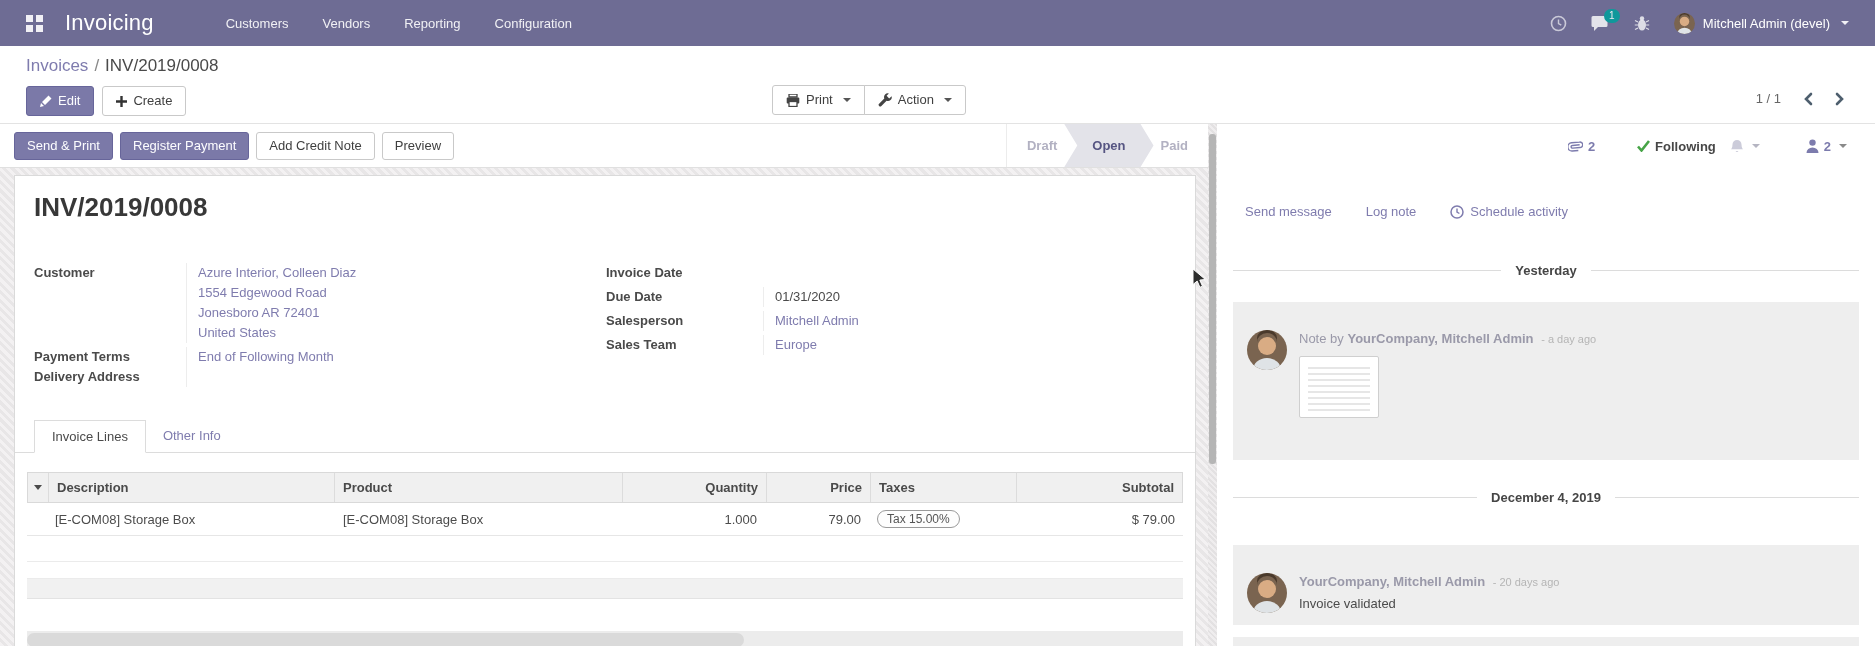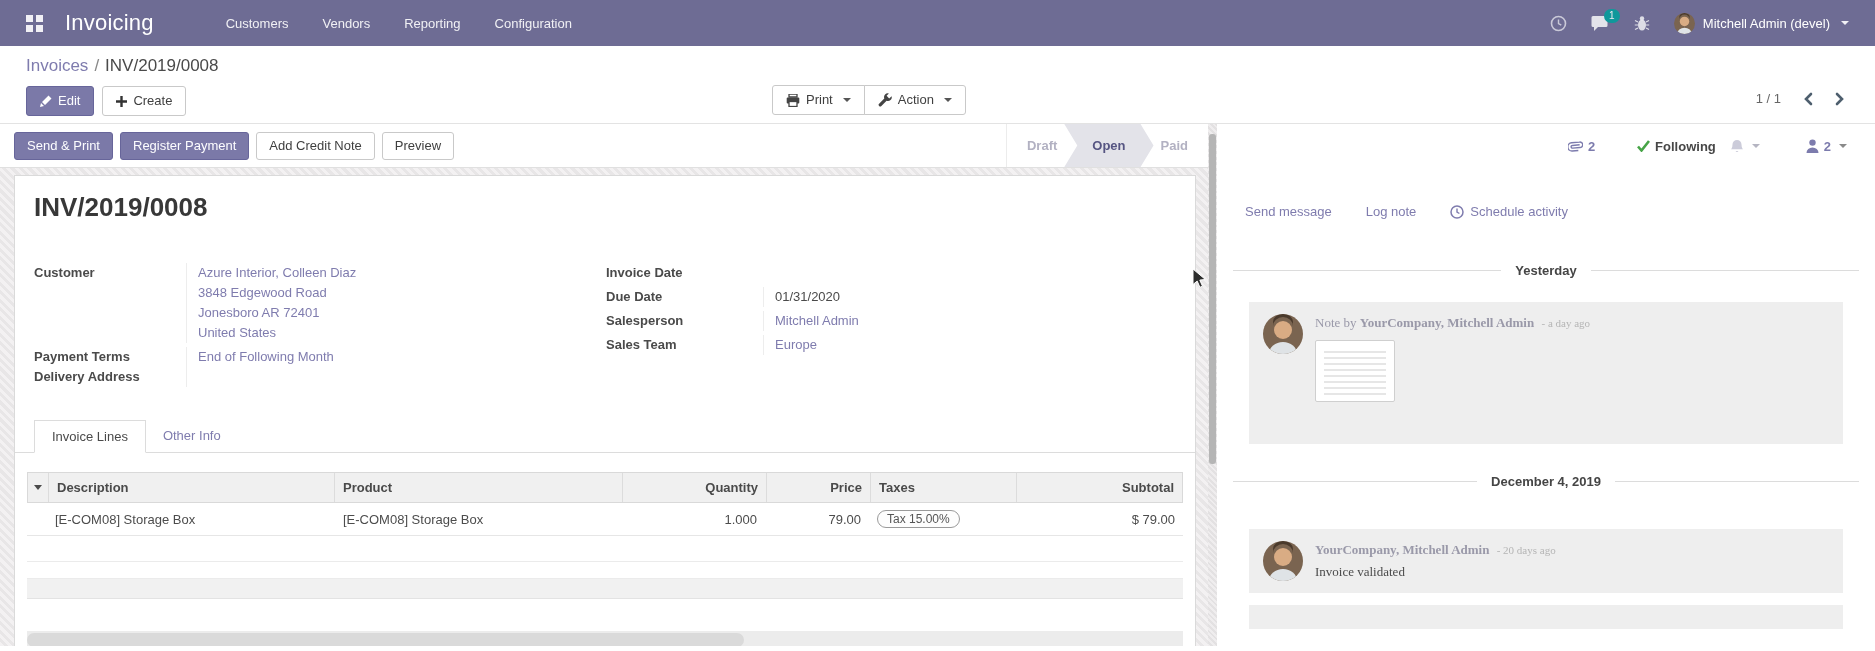--- a/index.html
+++ b/index.html
@@ -119,21 +119,21 @@
   .chatter-top { height: 44px; flex: none; display: flex; align-items: center; justify-content: flex-end; padding-right: 28px; }
   .ct-item { display: inline-flex; align-items: center; gap: 5px; cursor: pointer; }
   .ct-count { color: #7c7bad; font-weight: bold; }
   .following-label { color: #474747; font-weight: bold; }
   .chatter-actions { margin: 36px 0 0 28px; display: flex; align-items: center; gap: 34px; }
   .chatter-actions .ca-link { color: #7f7cae; cursor: pointer; display: inline-flex; align-items: center; gap: 6px; }
   .divider { display: flex; align-items: center; margin: 44px 16px 0; }
   .divider .line { flex: 1; height: 1px; background: #dcdcdc; }
   .divider .dlabel { padding: 0 14px; font-weight: bold; color: #454545; }
   .divider.d2 { margin-top: 30px; }
-  .message { margin: 24px 32px 0; background: #eeeeee; padding: 12px 14px 12px 14px; display: flex; font-family: Liberation Serif, serif; }
+  .message { margin: 24px 16px 0; background: #eeeeee; padding: 28px 14px 12px 14px; display: flex; }
   .message.note-msg { padding-bottom: 42px; }
   .message.m1 { margin-top: 40px; }
   .message.m2 { margin-top: 12px; }
   .msg-avatar { width: 40px; height: 40px; flex: none; }
   .msg-body { margin-left: 12px; flex: 1; }
   .msg-header { line-height: 18px; }
   .author { color: #9a99a9; font-weight: bold; cursor: pointer; }
   .note-prefix { color: #9a99a9; }
   .msg-time { color: #b5b5b5; font-size: 11px; margin-left: 4px; }
   .msg-text { color: #4b4b4b; margin-top: 3px; line-height: 19px; }
@@ -271,21 +271,21 @@
       <div class="form-bg">
         <div class="sheet">
           <div class="doc-title">INV/2019/0008</div>
 
           <div class="field-groups">
             <div class="fg-left">
               <div class="frow">
                 <span class="flabel">Customer</span>
                 <span class="fvalue addr">
                   <div class="link">Azure Interior, Colleen Diaz</div>
-                  <div class="link">3848 Edgewood Road</div>
+                  <div class="link">1554 Edgewood Road</div>
                   <div class="link">Jonesboro AR 72401</div>
                   <div class="link">United States</div>
                 </span>
               </div>
               <div class="spacer4"></div>
               <div class="frow">
                 <span class="flabel">Payment Terms</span>
                 <span class="fvalue link">End of Following Month</span>
               </div>
               <div class="frow">

